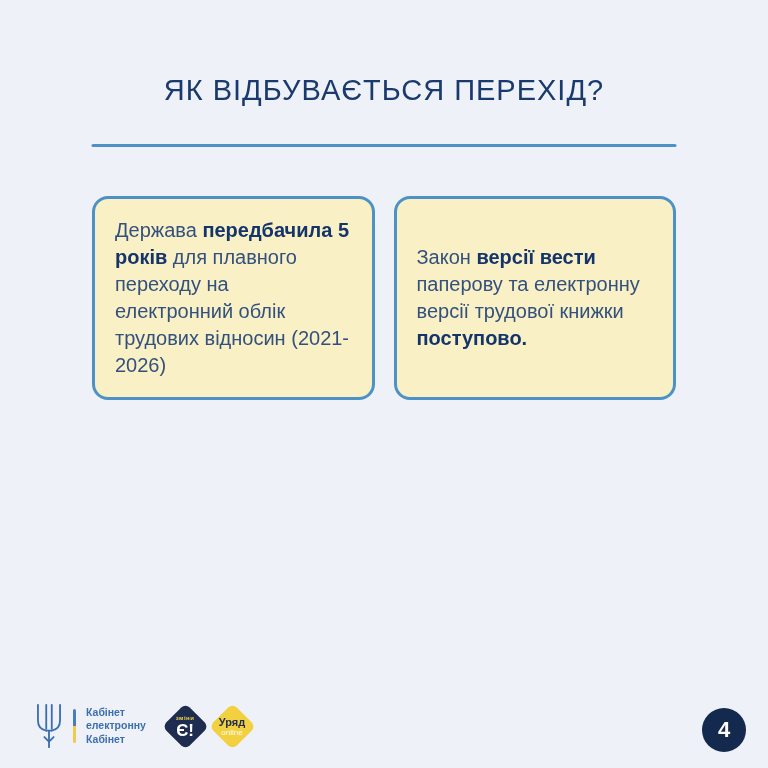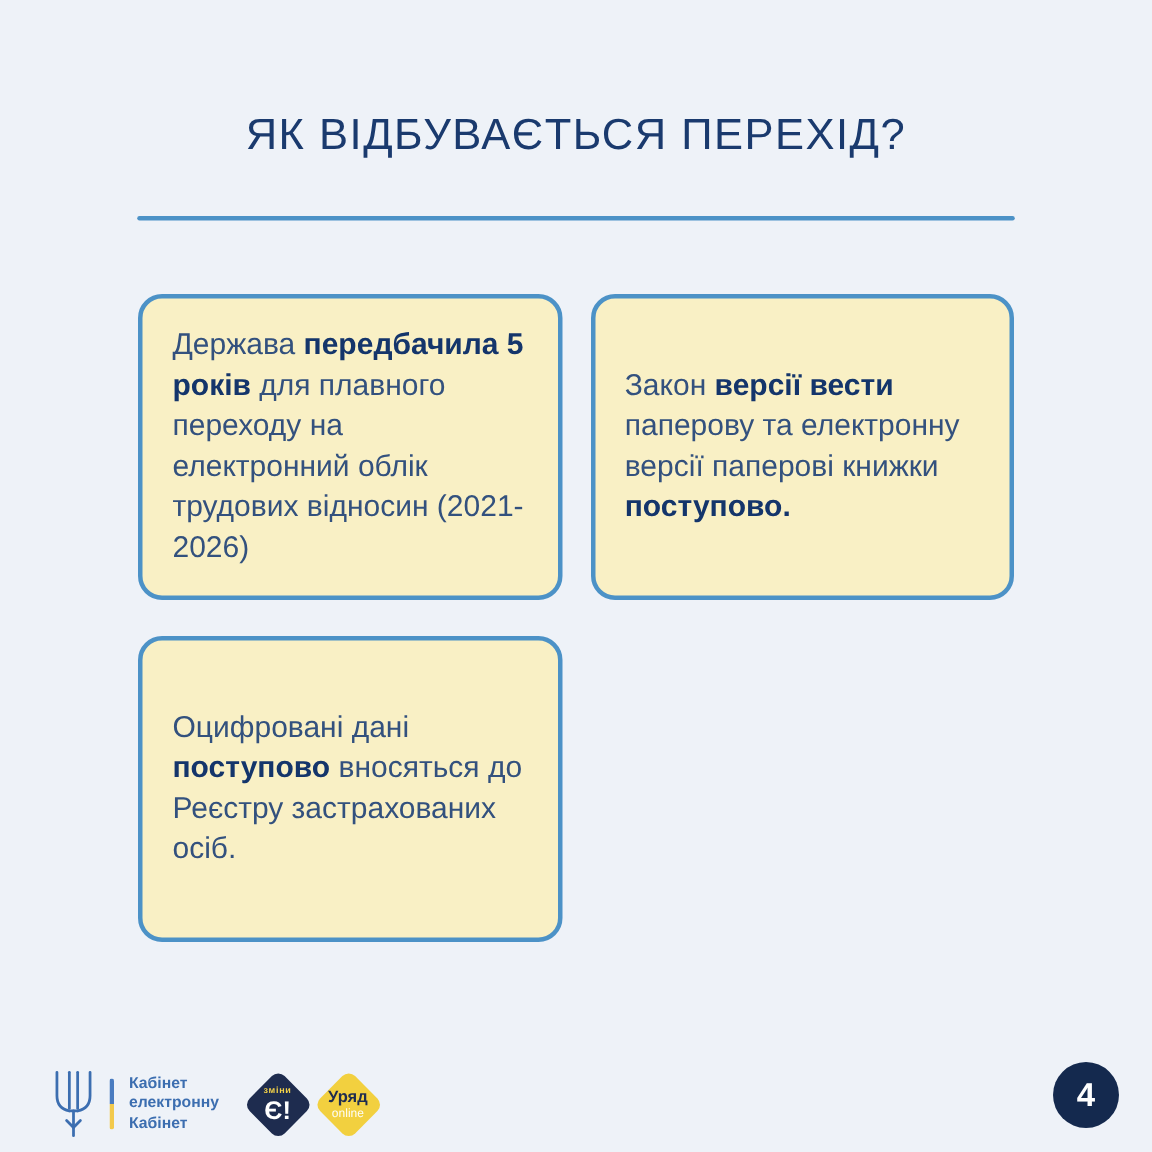--- a/index.html
+++ b/index.html
@@ -57,21 +57,21 @@
     line-height: 1.35;
     color: #33517E;
   }
   .card p b {
     color: #14356B;
     font-weight: 800;
   }
 
   .footer {
     position: absolute;
-    left: 34px; bottom: 6px;
+    left: 34px; bottom: 16px;
     height: 52px;
     display: flex;
     align-items: center;
     justify-content: flex-end;
   }
   .tryzub { display: block; }
   .flag-divider {
     width: 3px; height: 34px;
     margin: 0 10px 0 9px;
     display: flex; flex-direction: column;
@@ -140,24 +140,21 @@
 <div class="page">
 
   <h1 class="title">ЯК ВІДБУВАЄТЬСЯ ПЕРЕХІД?</h1>
   <div class="rule"></div>
 
   <div class="grid">
     <div class="card">
       <p><span>Держава </span><b>передбачила 5 років</b><span> для плавного переходу на електронний облік трудових відносин (2021-2026)</span></p>
     </div>
     <div class="card">
-      <p><span>Закон </span><b>версії вести</b><span> паперову та електронну версії паперові книжки </span><b>поступово.</b></p>
-    </div>
-    <div class="card">
-      <p><span>Оцифровані дані </span><b>поступово</b><span> вносяться до Реєстру застрахованих осіб.</span></p>
+      <p><span>Закон </span><b>версії вести</b><span> паперову та електронну версії трудової книжки </span><b>поступово.</b></p>
     </div>
   </div>
 
   <div class="footer">
     <svg class="tryzub" width="30" height="46" viewBox="0 0 32 50" fill="none" stroke="#3C6EB0" stroke-width="2" stroke-linecap="round" stroke-linejoin="round">
       <path d="M4 2 v17 c0 7 4 10 9 11"></path>
       <path d="M28 2 v17 c0 7 -4 10 -9 11"></path>
       <path d="M13 2 v26"></path>
       <path d="M19 2 v26"></path>
       <path d="M13 30 h6"></path>

